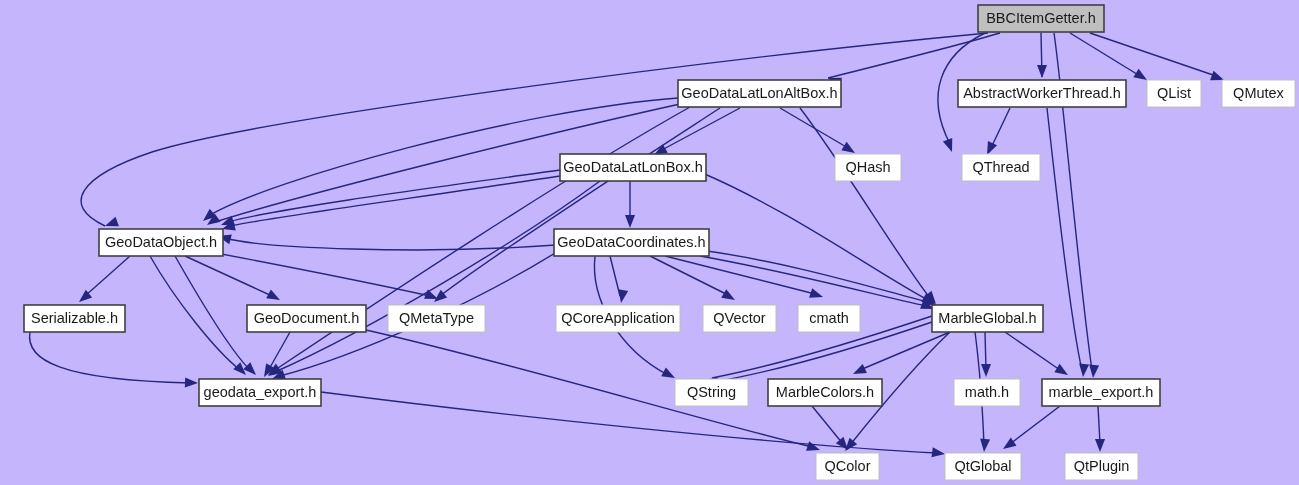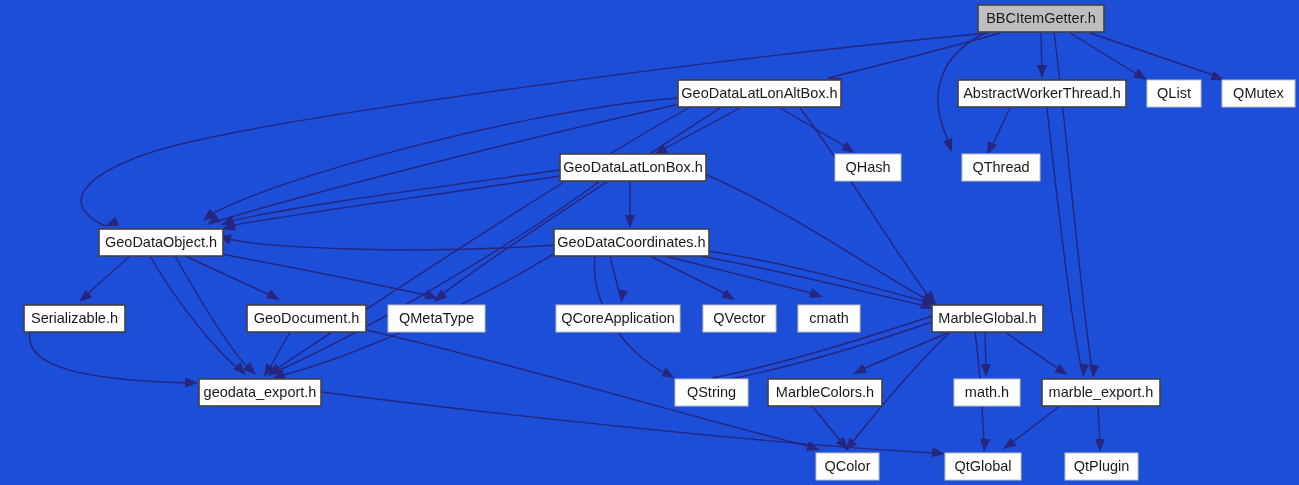--- a/index.html
+++ b/index.html
@@ -4,21 +4,21 @@
 <style>
   html, body {
     margin: 0;
     padding: 0;
     background: #ffffff;
   }
   #graph-root {
     position: relative;
     width: 1299px;
     height: 485px;
-    background: #1d4ed8;
+    background: #c4b5fd;
     font-family: "Liberation Sans", sans-serif;
     overflow: hidden;
   }
   svg#graph-svg {
     position: absolute;
     left: 0;
     top: 0;
     width: 1299px;
     height: 485px;
     display: block;

